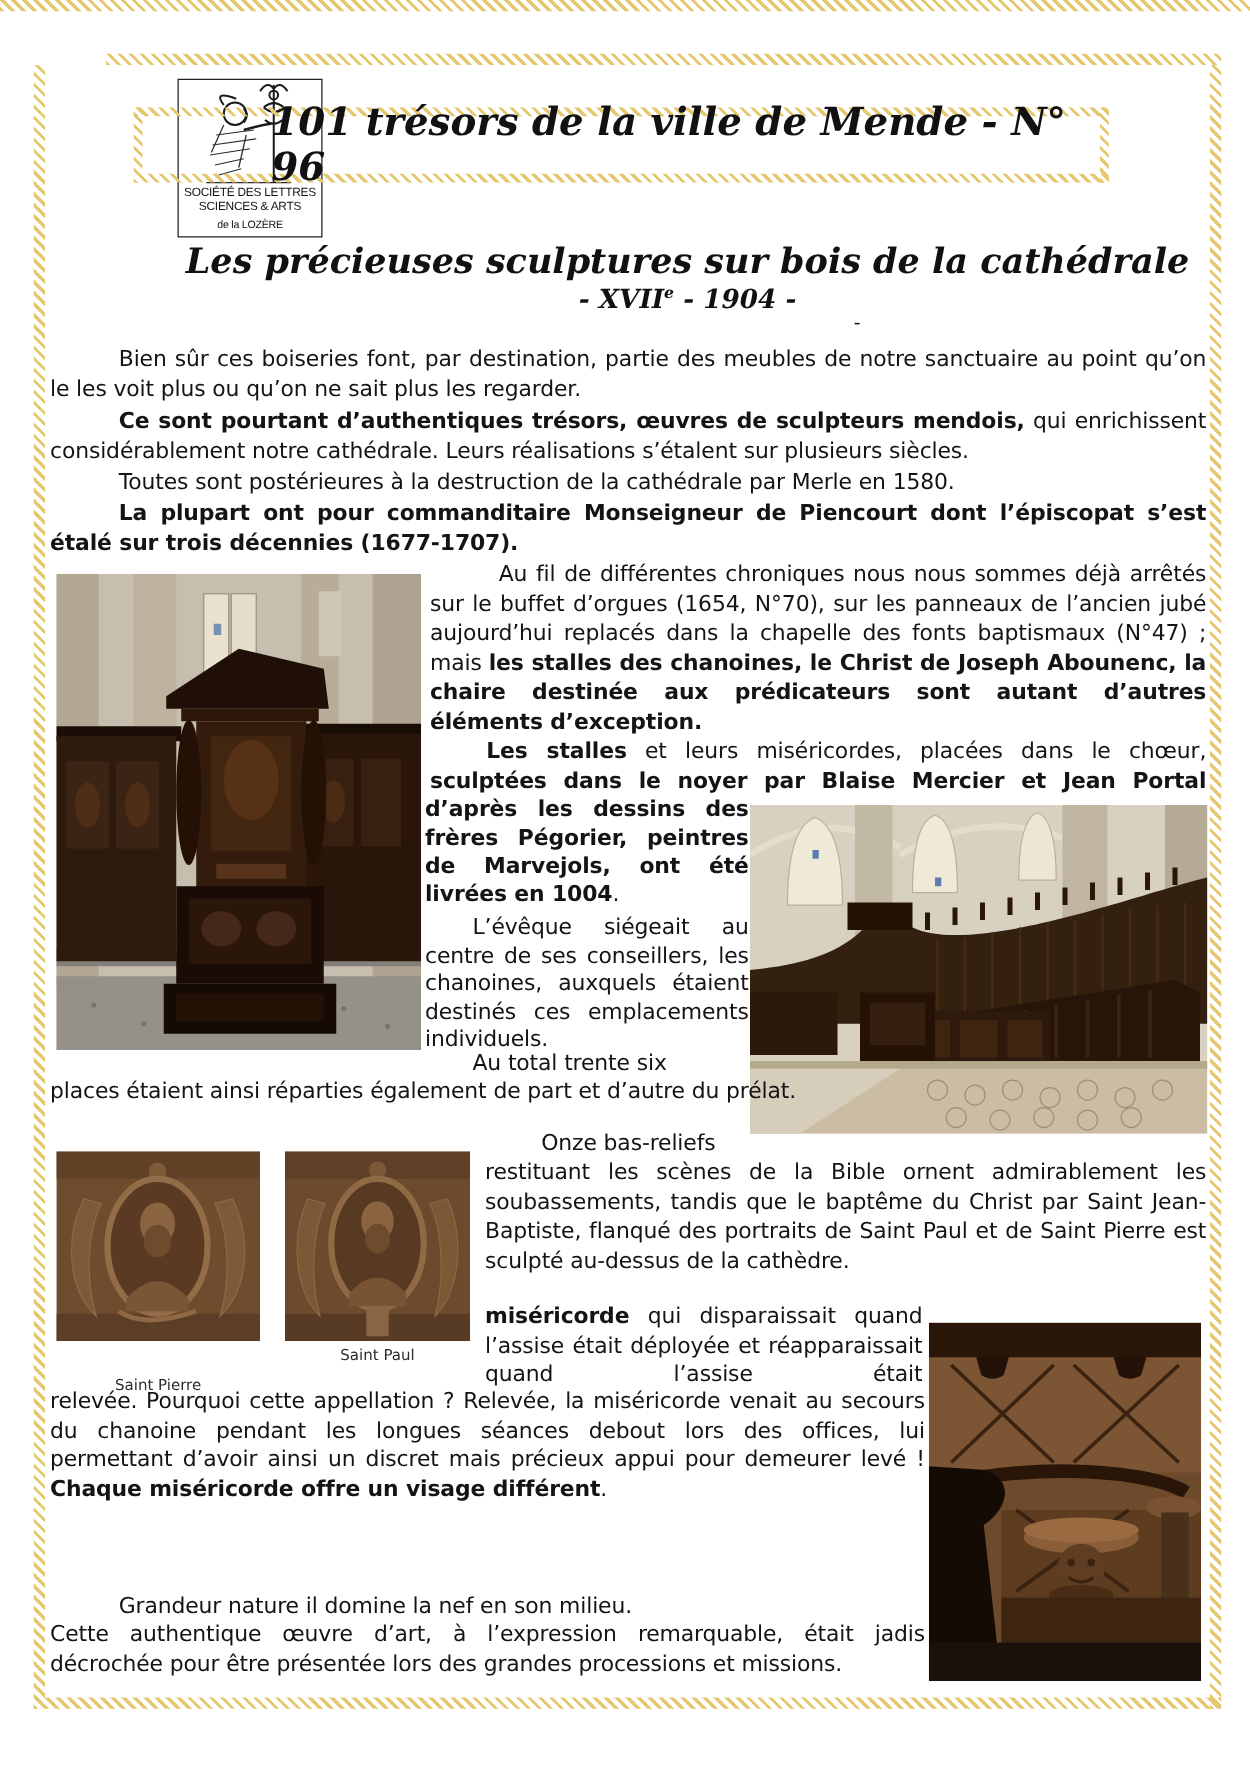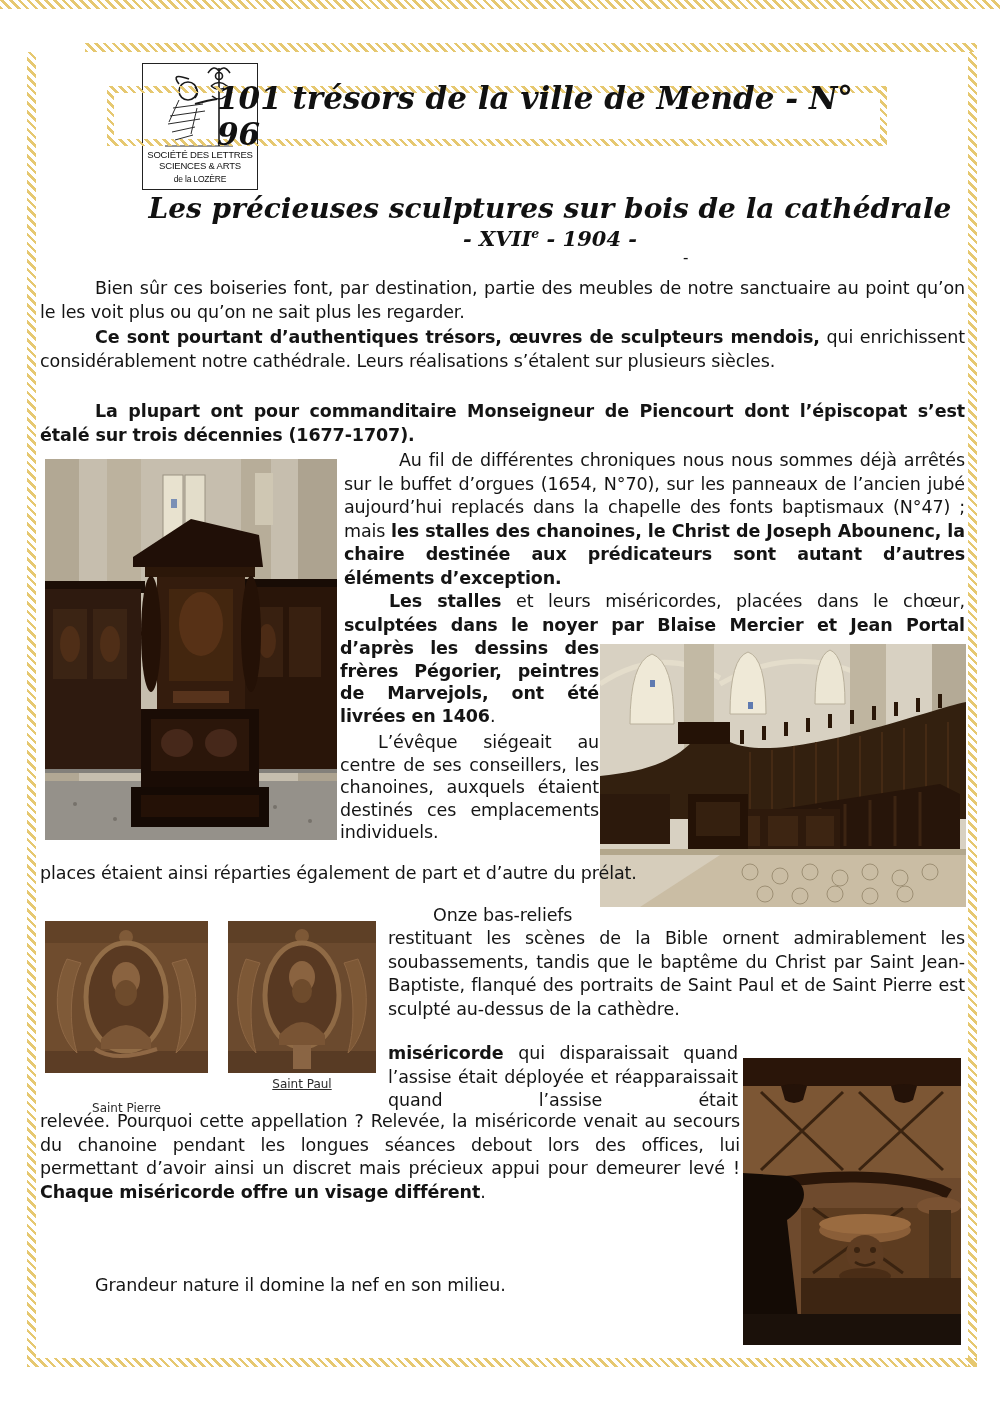--- a/index.html
+++ b/index.html
@@ -77,20 +77,21 @@
     <div class="hatch" style="left:773px;top:0;width:7px;height:60px;"></div>
     <div class="label">101 trésors de la ville de Mende - N° 96</div>
   </div>
 
   <div class="subtitle" style="top:192px;font-size:28px;">Les précieuses sculptures sur bois de la cathédrale</div>
   <div class="subtitle" style="top:226px;font-size:21px;"><span>- XVII</span><sup>e</sup><span> - 1904 -</span></div>
   <div style="position:absolute;left:683px;top:248px;font-family:'DejaVu Serif',serif;font-size:16px;">-</div>
 
   <div class="para ind55" style="left:40px;top:277px;width:925px;"><span>Bien sûr ces boiseries font, par destination, partie des meubles de notre sanctuaire au point qu’on le les voit plus ou qu’on ne sait plus les regarder.</span></div>
   <div class="para ind55" style="left:40px;top:326px;width:925px;"><span class="b">Ce sont pourtant d’authentiques trésors, œuvres de sculpteurs mendois,</span><span> qui enrichissent considérablement notre cathédrale. Leurs réalisations s’étalent sur plusieurs siècles.</span></div>
+  <div class="para ind55" style="left:40px;top:375px;width:925px;"><span>Toutes sont postérieures à la destruction de la cathédrale par Merle en 1580.</span></div>
   <div class="para ind55" style="left:40px;top:400px;width:925px;"><span class="b">La plupart ont pour commanditaire Monseigneur de Piencourt dont l’épiscopat s’est étalé sur trois décennies (1677-1707).</span></div>
 
   <div class="photo" style="left:45px;top:459px;width:292px;height:381px;">
     <svg width="292" height="381" viewBox="0 0 292 381">
       <rect width="292" height="381" fill="#c6beae"></rect>
       <rect x="0" y="0" width="34" height="330" fill="#b2a894"></rect>
       <rect x="253" y="0" width="39" height="330" fill="#ada390"></rect>
       <rect x="62" y="0" width="34" height="185" fill="#bcb29e"></rect>
       <rect x="196" y="0" width="30" height="175" fill="#b7ad99"></rect>
       <rect x="118" y="16" width="20" height="64" fill="#e8e2cf" stroke="#9a9282"></rect>
@@ -206,22 +207,23 @@
           <circle cx="165" cy="250" r="8"></circle>
           <circle cx="200" cy="252" r="8"></circle>
         <circle cx="235" cy="250" r="8"></circle>
           <circle cx="270" cy="252" r="8"></circle>
           <circle cx="305" cy="250" r="8"></circle>
       </g>
       <polygon points="0,211 120,211 40,263 0,263" fill="#d6cdbb"></polygon>
     </svg>
   </div>
 
-  <div class="para narrow" style="left:340px;top:637px;width:259px;"><span class="b">d’après les dessins des frères Pégorier, peintres de Marvejols, ont été livrées en 1406</span><span>.</span></div>
+  <div class="para narrow" style="left:340px;top:637px;width:259px;"><span class="b">d’après les dessins des frères Pégorier, peintres de Marvejols, ont été livrées en 1004</span><span>.</span></div>
   <div class="para narrow ind38" style="left:340px;top:731px;width:259px;"><span>L’évêque siégeait au centre de ses conseillers, les chanoines, auxquels étaient destinés ces emplacements individuels.</span></div>
+  <div class="para narrow ind38 left" style="left:340px;top:840px;width:259px;"><span>Au total trente six</span></div>
   <div class="para left" style="left:40px;top:862px;width:618px;"><span>places étaient ainsi réparties également de part et d’autre du prélat.</span></div>
 
   <div class="photo" style="left:45px;top:921px;width:163px;height:152px;">
     <svg width="163" height="152" viewBox="0 0 163 152">
       <rect width="163" height="152" fill="#6f4c2e"></rect>
       <rect x="0" y="0" width="163" height="22" fill="#5d3e25" opacity="0.7"></rect>
       <rect x="0" y="130" width="163" height="22" fill="#543722" opacity="0.7"></rect>
       <path d="M22,38 C6,70 10,112 32,132 C23,102 25,64 36,42 Z" fill="#7f5a38" stroke="#8f6845"></path>
       <path d="M141,38 C157,70 153,112 131,132 C140,102 138,64 127,42 Z" fill="#7f5a38" stroke="#8f6845"></path>
       <path d="M50,128 Q70,142 112,128" stroke="#8f6845" stroke-width="4" fill="none"></path>
@@ -241,21 +243,21 @@
       <path d="M130,38 C144,70 140,112 120,132 C128,102 126,64 116,42 Z" fill="#7d5836" stroke="#8d6643"></path>
       <circle cx="74" cy="15" r="7" fill="#7d5836"></circle>
       <ellipse cx="74" cy="74" rx="37" ry="52" fill="#583922" stroke="#8f6a45" stroke-width="5"></ellipse>
       <ellipse cx="74" cy="56" rx="13" ry="16" fill="#8a6340"></ellipse>
       <ellipse cx="74" cy="70" rx="10" ry="12" fill="#6e4b2c"></ellipse>
       <path d="M51,114 Q74,88 97,114 L97,124 L51,124 Z" fill="#795434"></path>
       <rect x="65" y="124" width="18" height="24" fill="#8a6544"></rect>
     </svg>
   </div>
   <div class="caption" style="left:45px;top:1077px;width:163px;margin-top:24px;">Saint Pierre</div>
-  <div class="caption" style="left:228px;top:1077px;width:148px;text-decoration:underline;">Saint Paul</div>
+  <div class="caption" style="left:228px;top:1077px;width:148px;">Saint Paul</div>
 
   <div class="para ind45 left" style="left:388px;top:904px;width:577px;"><span>Onze bas-reliefs</span></div>
   <div class="para" style="left:388px;top:927px;width:577px;"><span>restituant les scènes de la Bible ornent admirablement les soubassements, tandis que le baptême du Christ par Saint Jean-Baptiste, flanqué des portraits de Saint Paul et de Saint Pierre est sculpté au-dessus de la cathèdre.</span></div>
   <div class="para stretch" style="left:388px;top:1042px;width:350px;"><span class="b">miséricorde</span><span> qui disparaissait quand l’assise était déployée et réapparaissait quand l’assise était</span></div>
 
   <div class="photo" style="left:743px;top:1058px;width:218px;height:287px;">
     <svg width="218" height="287" viewBox="0 0 218 287">
       <rect width="218" height="287" fill="#6e4a2d"></rect>
       <rect x="0" y="0" width="218" height="28" fill="#2a1509"></rect>
       <rect x="0" y="28" width="218" height="92" fill="#7c5634"></rect>
@@ -283,14 +285,15 @@
       <ellipse cx="122" cy="218" rx="26" ry="8" fill="#4a2d16"></ellipse>
       <ellipse cx="196" cy="148" rx="22" ry="9" fill="#7a5232"></ellipse>
       <rect x="186" y="152" width="22" height="100" fill="#49301a"></rect>
       <rect x="58" y="220" width="160" height="40" fill="#3d2512"></rect>
       <rect x="0" y="256" width="218" height="31" fill="#1b110a"></rect>
     </svg>
   </div>
 
   <div class="para" style="left:40px;top:1110px;width:700px;"><span>relevée. Pourquoi cette appellation ? Relevée, la miséricorde venait au secours du chanoine pendant les longues séances debout lors des offices, lui permettant d’avoir ainsi un discret mais précieux appui pour demeurer levé ! </span><span class="b">Chaque miséricorde offre un visage différent</span><span>.</span></div>
   <div class="para ind55 left" style="left:40px;top:1274px;width:700px;"><span>Grandeur nature il domine la nef en son milieu.</span></div>
+  <div class="para" style="left:40px;top:1297px;width:700px;"><span>Cette authentique œuvre d’art, à l’expression remarquable, était jadis décrochée pour être présentée lors des grandes processions et missions.</span></div>
 
 </div>
 
 </body></html>

